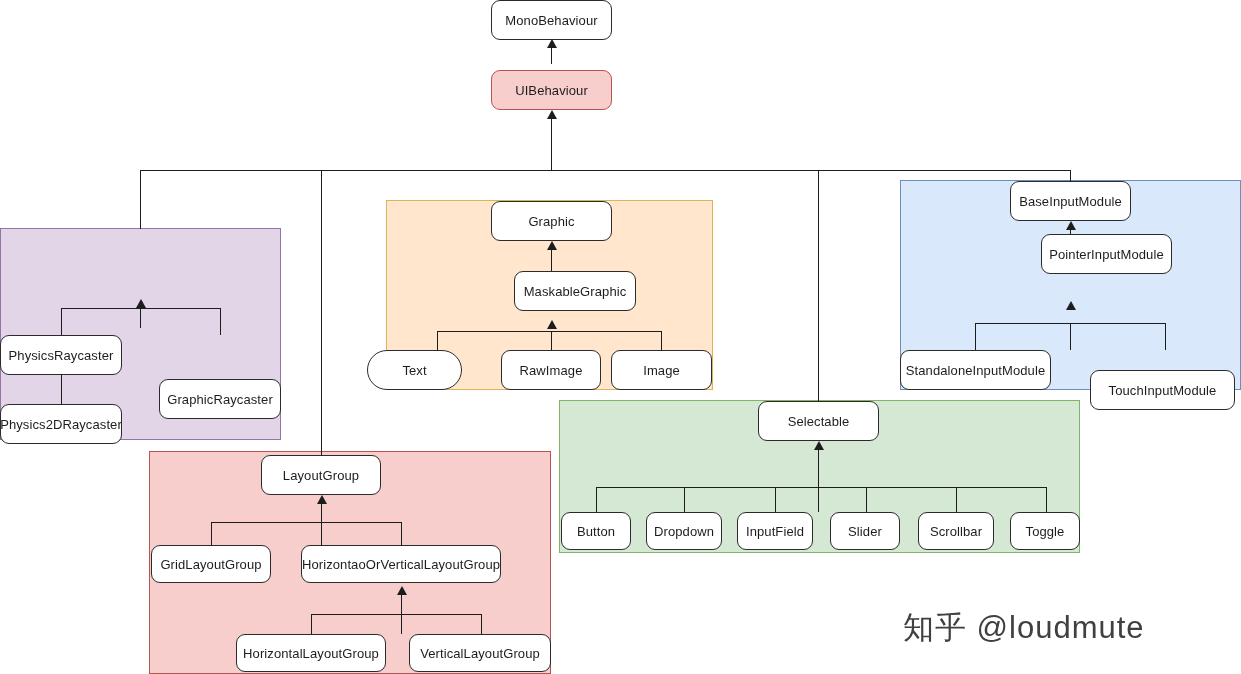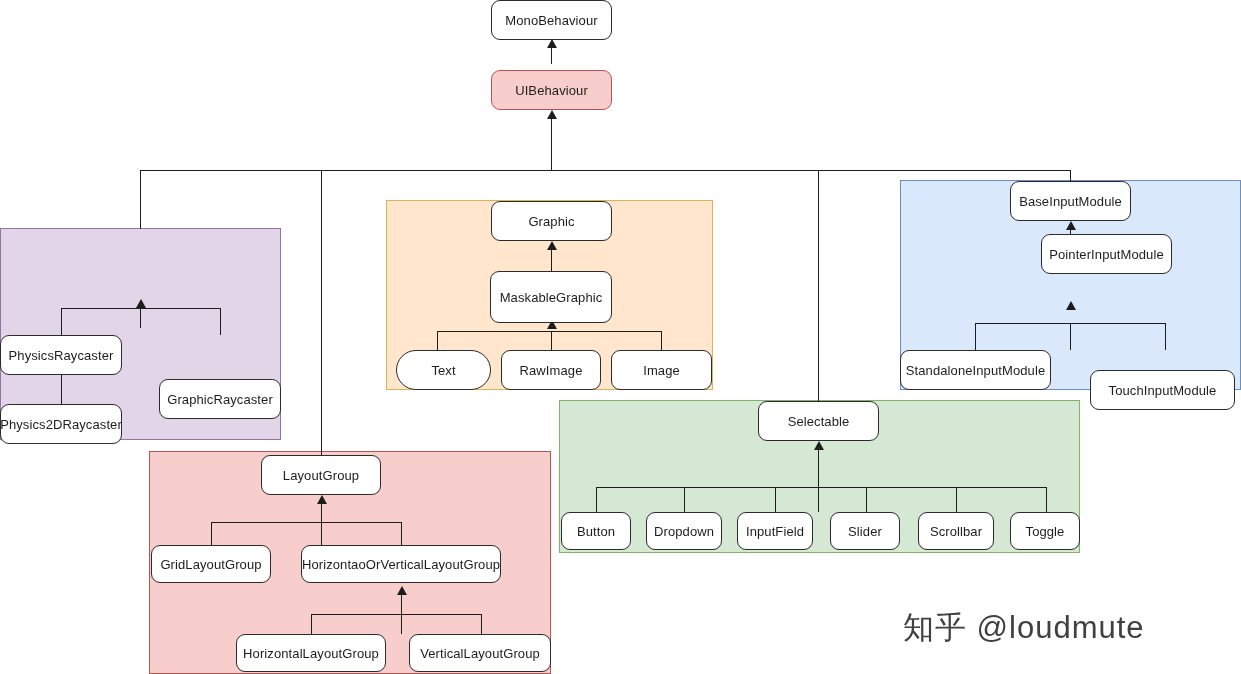--- a/index.html
+++ b/index.html
@@ -150,22 +150,22 @@
 
   <div class="node" style="left:491px; top:0px; width:121px; height:40px;">MonoBehaviour</div>
 
   <div class="node accent" style="left:491px; top:70px; width:121px; height:40px;">UIBehaviour</div>
 
   <div class="node" style="left:0px; top:335px; width:122px; height:40px;">PhysicsRaycaster</div>
   <div class="node" style="left:159px; top:335px; width:122px; height:40px;margin-top:44px;">GraphicRaycaster</div>
   <div class="node" style="left:0px; top:404px; width:122px; height:40px;">Physics2DRaycaster</div>
 
   <div class="node" style="left:491px; top:201px; width:121px; height:40px;">Graphic</div>
-  <div class="node" style="left:490px; top:271px; width:122px; height:52px;">MaskableGraphic</div>
-  <div class="node" style="left:396px; top:350px; width:95px; height:40px;border-radius:20px;">Text</div>
+  <div class="node" style="left:514px; top:271px; width:122px; height:40px;">MaskableGraphic</div>
+  <div class="node" style="left:367px; top:350px; width:95px; height:40px;border-radius:20px;">Text</div>
   <div class="node" style="left:501px; top:350px; width:100px; height:40px;">RawImage</div>
   <div class="node" style="left:611px; top:350px; width:101px; height:40px;">Image</div>
 
   <div class="node" style="left:1010px; top:181px; width:121px; height:40px;">BaseInputModule</div>
   <div class="node" style="left:1005px; top:234px; width:131px; height:40px;margin-left:36px;">PointerInputModule</div>
   <div class="node" style="left:900px; top:350px; width:151px; height:40px;">StandaloneInputModule</div>
   <div class="node" style="left:1090px; top:370px; width:145px; height:40px;">TouchInputModule</div>
 
   <div class="node" style="left:758px; top:401px; width:121px; height:40px;">Selectable</div>
   <div class="node" style="left:561px; top:512px; width:70px; height:38px;">Button</div>

